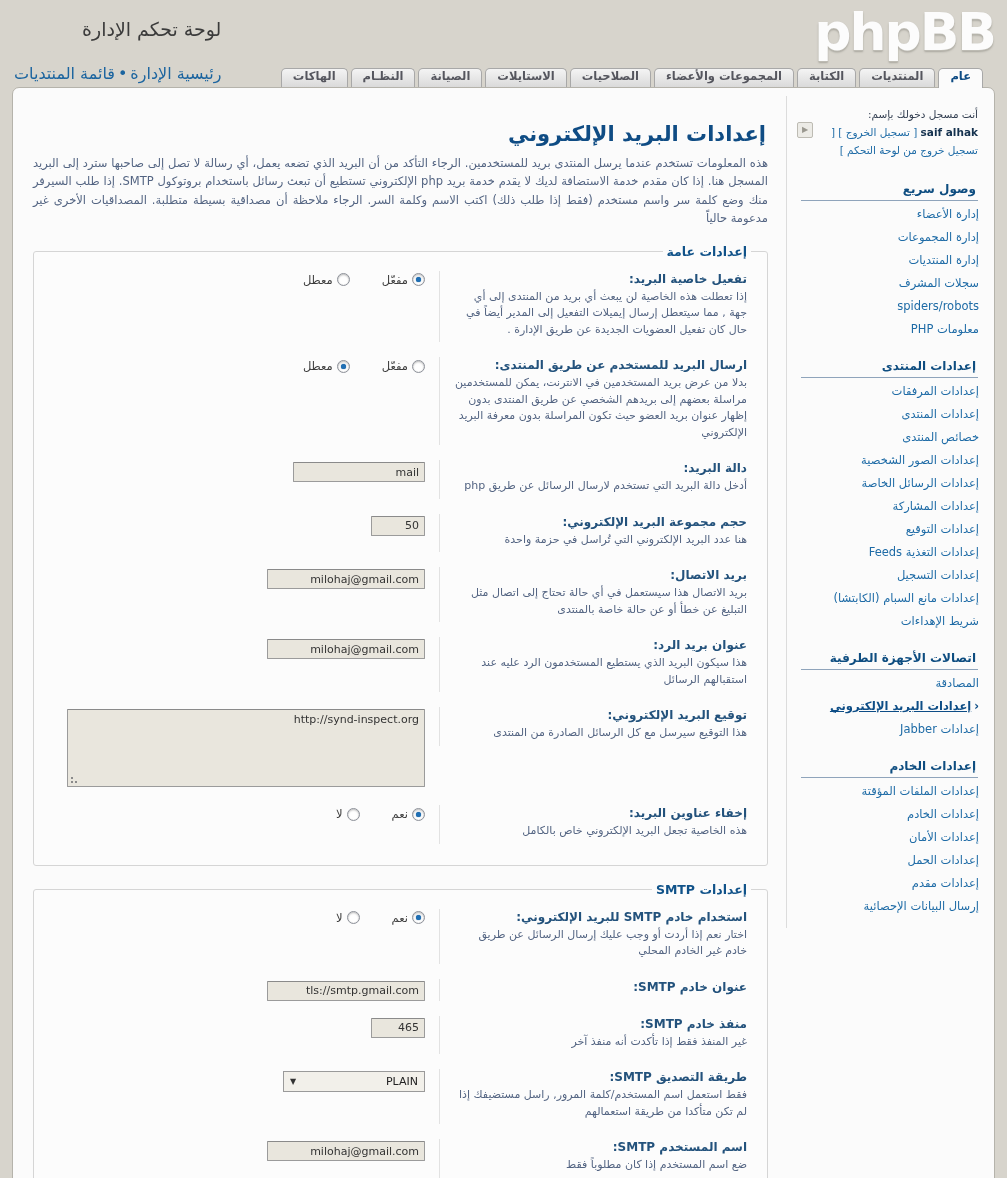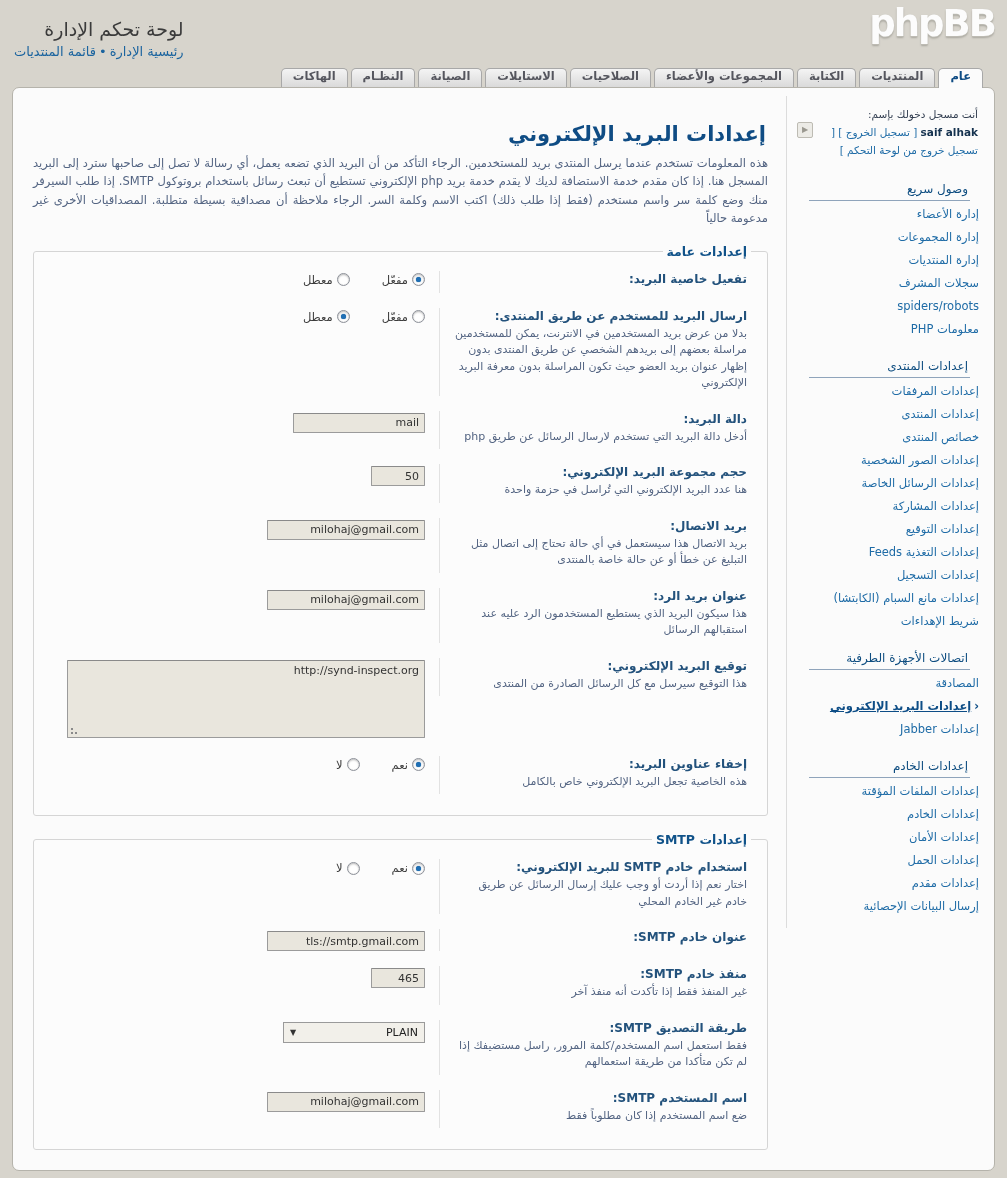--- a/index.html
+++ b/index.html
@@ -7,26 +7,26 @@
   body {
     background:#d7d4cc;
     font-family:"DejaVu Sans","Liberation Sans",sans-serif;
     font-size:12px; color:#333;
     min-height:1178px;
   }
   
   .hdr { position:relative; height:68px; padding:0 14px; }
   .hdr-title-block { position:absolute; left:14px; top:18px; text-align:right; }
   .hdr-title { font-size:19px; color:#3b3b3b; }
-  .hdr-crumbs { margin-top:4px; font-size:13px; }
+  .hdr-crumbs { margin-top:24px; font-size:16px; }
   .hdr-crumbs a { color:#1b649f; text-decoration:none; }
   .hdr-crumbs .sep { color:#1b649f; margin:0 3px; }
   .logo {
     position:absolute; right:12px; top:2px;
-    font-size:37px; font-weight:bold; letter-spacing:-2px;
+    font-size:52px; font-weight:bold; letter-spacing:-2px;
     color:#fcfcfc;
     text-shadow:0 1px 0 #bdbbb3, 0 2px 2px #a8a69e, 0 0 1px #c9c7bf;
   }
   
   .tabs { display:flex; padding:0 24px 0 12px; position:relative; z-index:2; }
   .tab {
     margin-left:3px; padding:0 11px 3px;
     font-size:11.5px; font-weight:bold; color:#55565e;
     background:linear-gradient(#f4f4f4,#dadada);
     border:1px solid #a8a8a8; border-bottom:none;
@@ -44,22 +44,22 @@
   .side-box { border-left:1px solid #dcdcdc; padding:0 6px 10px 10px; }
   .userbox { position:relative; padding:10px 4px 4px 18px; font-size:10.5px; color:#333f51; line-height:1.7; text-align:right; }
   .playbtn {
     position:absolute; left:0; top:26px; width:16px; height:16px;
     background:#ecebe6; border:1px solid #bdbbb3; border-radius:2px;
     color:#9a988f; font-size:8px; line-height:14px; text-align:center; cursor:pointer;
   }
   .uname { font-weight:bold; color:#14314e; }
   .ulink { color:#1e6ba6; text-decoration:none; }
   .snav h3 {
-    margin:16px 12px 2px; padding:2px 2px 4px;
-    font-size:12px; color:#0e4d80; font-weight:normal;
+    margin:16px 4px 2px; padding:2px 2px 4px;
+    font-size:12px; color:#0e4d80; font-weight:bold;
     border-bottom:1px solid #8fa4bb; text-align:right;
   }
   .sitem {
     display:block; padding:4.5px 3px; font-size:11.5px;
     color:#1e6ba6; text-decoration:none; text-align:right;
   }
   .sitem.active { font-weight:bold; color:#0d4d86; text-decoration:underline; }
   .sitem.active .marker { font-weight:bold; color:#0d4d86; margin-left:3px; text-decoration:none; display:inline-block; }
   
   .content { flex:1; padding:22px 18px 20px 20px; }
@@ -189,20 +189,21 @@
   <div class="content">
     <h1 class="pg">إعدادات البريد الإلكتروني</h1>
     <p class="desc">هذه المعلومات تستخدم عندما يرسل المنتدى بريد للمستخدمين. الرجاء التأكد من أن البريد الذي تضعه يعمل، أي رسالة لا تصل إلى صاحبها سترد إلى البريد المسجل هنا. إذا كان مقدم خدمة الاستضافة لديك لا يقدم خدمة بريد php الإلكتروني تستطيع أن تبعث رسائل باستخدام بروتوكول SMTP. إذا طلب السيرفر منك وضع كلمة سر واسم مستخدم (فقط إذا طلب ذلك) اكتب الاسم وكلمة السر. الرجاء ملاحظة أن مصداقية بسيطة متطلبة. المصداقيات الأخرى غير مدعومة حالياً</p>
 
     <fieldset>
       <legend>إعدادات عامة</legend>
 
       <div class="row">
         <div class="dt">
           <div class="lbl">تفعيل خاصية البريد:</div>
+          <div class="exp">إذا تعطلت هذه الخاصية لن يبعث أي بريد من المنتدى إلى أي جهة , مما سيتعطل إرسال إيميلات التفعيل إلى المدير أيضاً في حال كان تفعيل العضويات الجديدة عن طريق الإدارة .</div>
         </div>
         <div class="dd">
           <span class="radgrp">
             <span class="radio sel"></span>
             <span class="rlbl">مفعّل</span>
             <span class="radio"></span>
             <span class="rlbl">معطل</span>
           </span>
         </div>
       </div>

